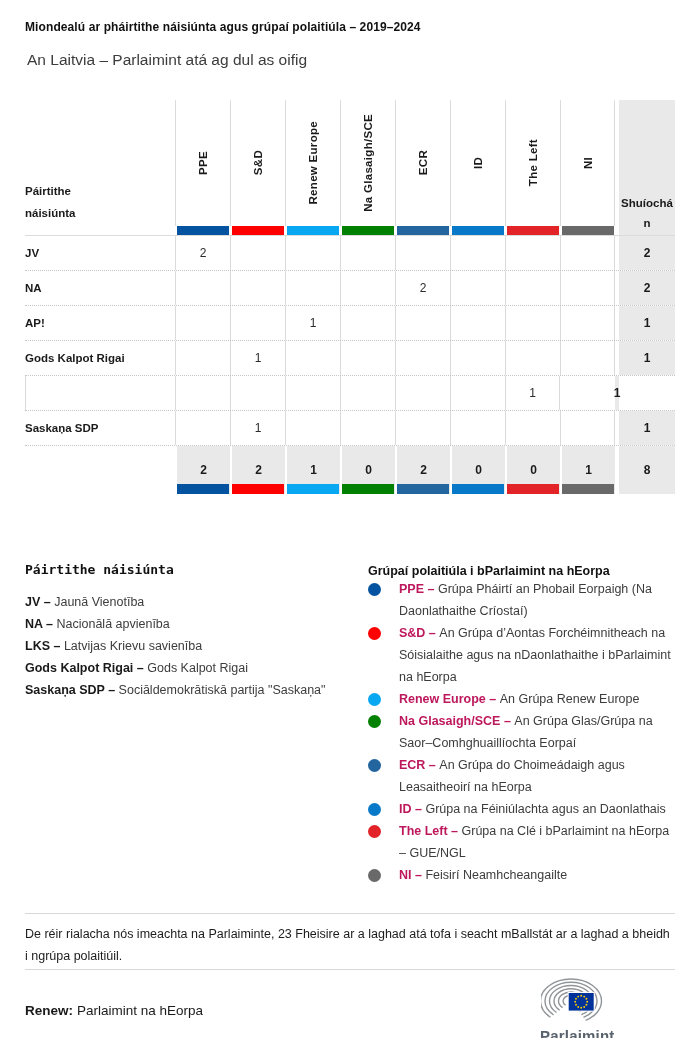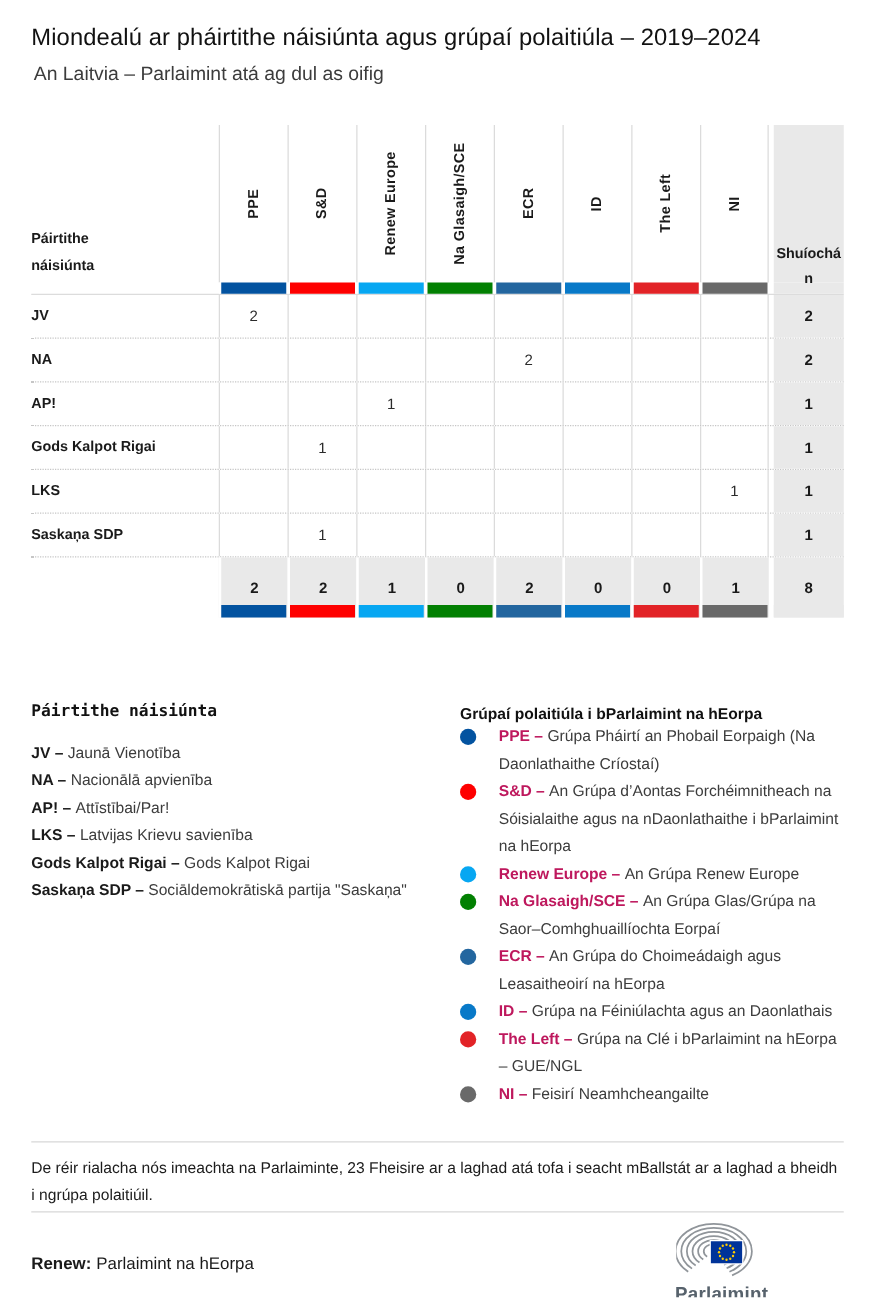--- a/index.html
+++ b/index.html
@@ -1,20 +1,20 @@
 <!DOCTYPE html>
 <html><head>
 <meta charset="utf-8">
 <style>
   * { box-sizing: border-box; margin: 0; padding: 0; }
   html,body { background:#fff; }
   body { font-family: "Liberation Sans", sans-serif; color:#1a1a1a; }
   .page { position:relative; width:700px; height:1038px; background:#fff; overflow:hidden; }
 
-  .title { position:absolute; left:25px; top:20px; font-size:19px; font-weight:normal; color:#111; letter-spacing:.1px; }
+  .title { position:absolute; left:25px; top:20px; font-size:12px; font-weight:bold; color:#111; letter-spacing:.1px; }
   .subtitle { position:absolute; left:27px; top:51px; font-size:15.5px; font-weight:normal; color:#3c3c3c; }
 
   
   .table { position:absolute; left:25px; top:100px; width:650px; }
   .trow { display:grid; grid-template-columns:150px repeat(8,55px) 4px 56px; }
   .cell { position:relative; }
 
   .thead { height:126px; }
   .th { border-left:1px solid #DBDBDB; display:flex; align-items:center; justify-content:center; }
   .th-last { border-right:1px solid #DBDBDB; }
@@ -180,21 +180,20 @@
           <div class="cell val"></div>
           <div class="cell val"></div>
           <div class="cell val"></div>
           <div class="cell val"></div>
           <div class="cell val"></div>
           <div class="cell val th-last"></div>
           <div class="cell"></div>
           <div class="cell total graycell">1</div>
         </div>
         <div class="trow data-row">
-          <div class="cell rowlabel">LKS</div>
           <div class="cell val"></div>
           <div class="cell val"></div>
           <div class="cell val"></div>
           <div class="cell val"></div>
           <div class="cell val"></div>
           <div class="cell val"></div>
           <div class="cell val"></div>
           <div class="cell val th-last">1</div>
           <div class="cell"></div>
           <div class="cell total graycell">1</div>
@@ -255,21 +254,20 @@
         <div class="cell"></div>
         <div class="cell graycell"></div>
       </div>
   </div>
 
   <div class="legend-left">
     <div class="legend-left-title">Páirtithe náisiúnta</div>
     <div id="legend-parties">
         <div class="lp-item"><b>JV – </b><span>Jaunā Vienotība</span></div>
         <div class="lp-item"><b>NA – </b><span>Nacionālā apvienība</span></div>
-        <div class="lp-item"><b>AP! – </b><span>Attīstībai/Par!</span></div>
         <div class="lp-item"><b>LKS – </b><span>Latvijas Krievu savienība</span></div>
         <div class="lp-item"><b>Gods Kalpot Rigai – </b><span>Gods Kalpot Rigai</span></div>
         <div class="lp-item"><b>Saskaņa SDP – </b><span>Sociāldemokrātiskā partija "Saskaņa"</span></div>
       </div>
   </div>
 
   <div class="legend-right">
     <div class="legend-right-title">Grúpaí polaitiúla i bParlaimint na hEorpa</div>
     <div id="legend-groups">
         <div class="lg-item">

